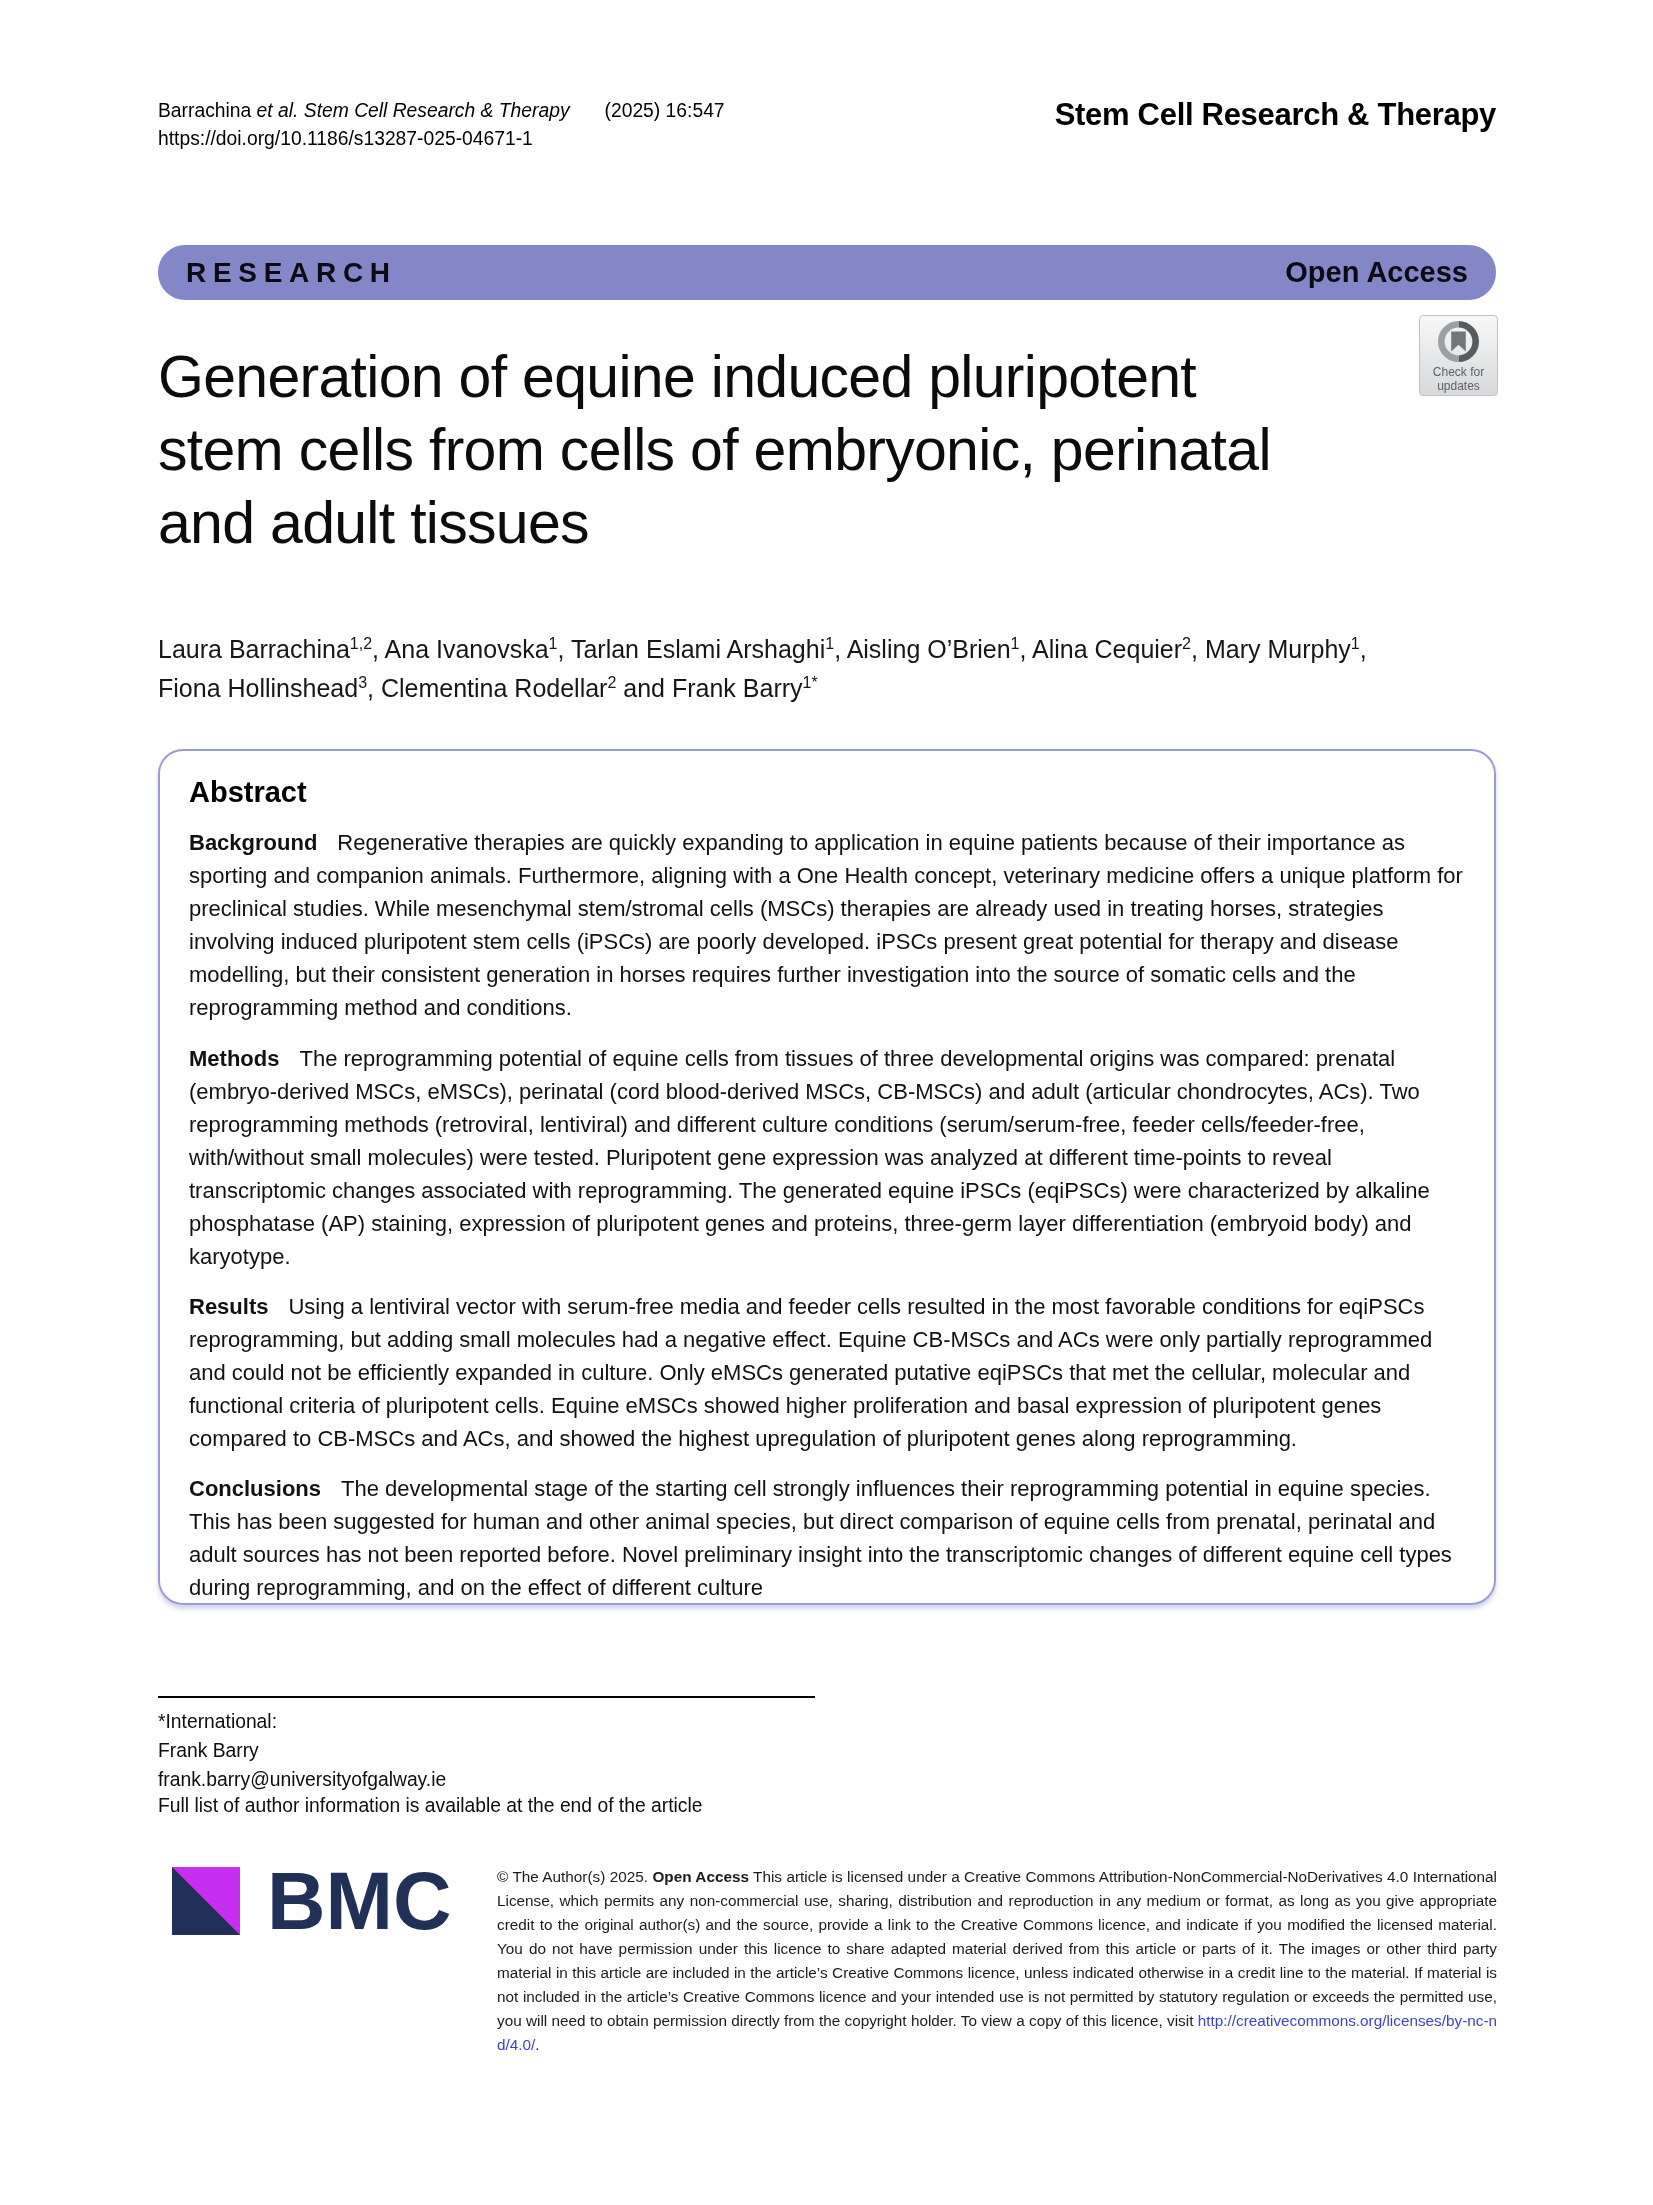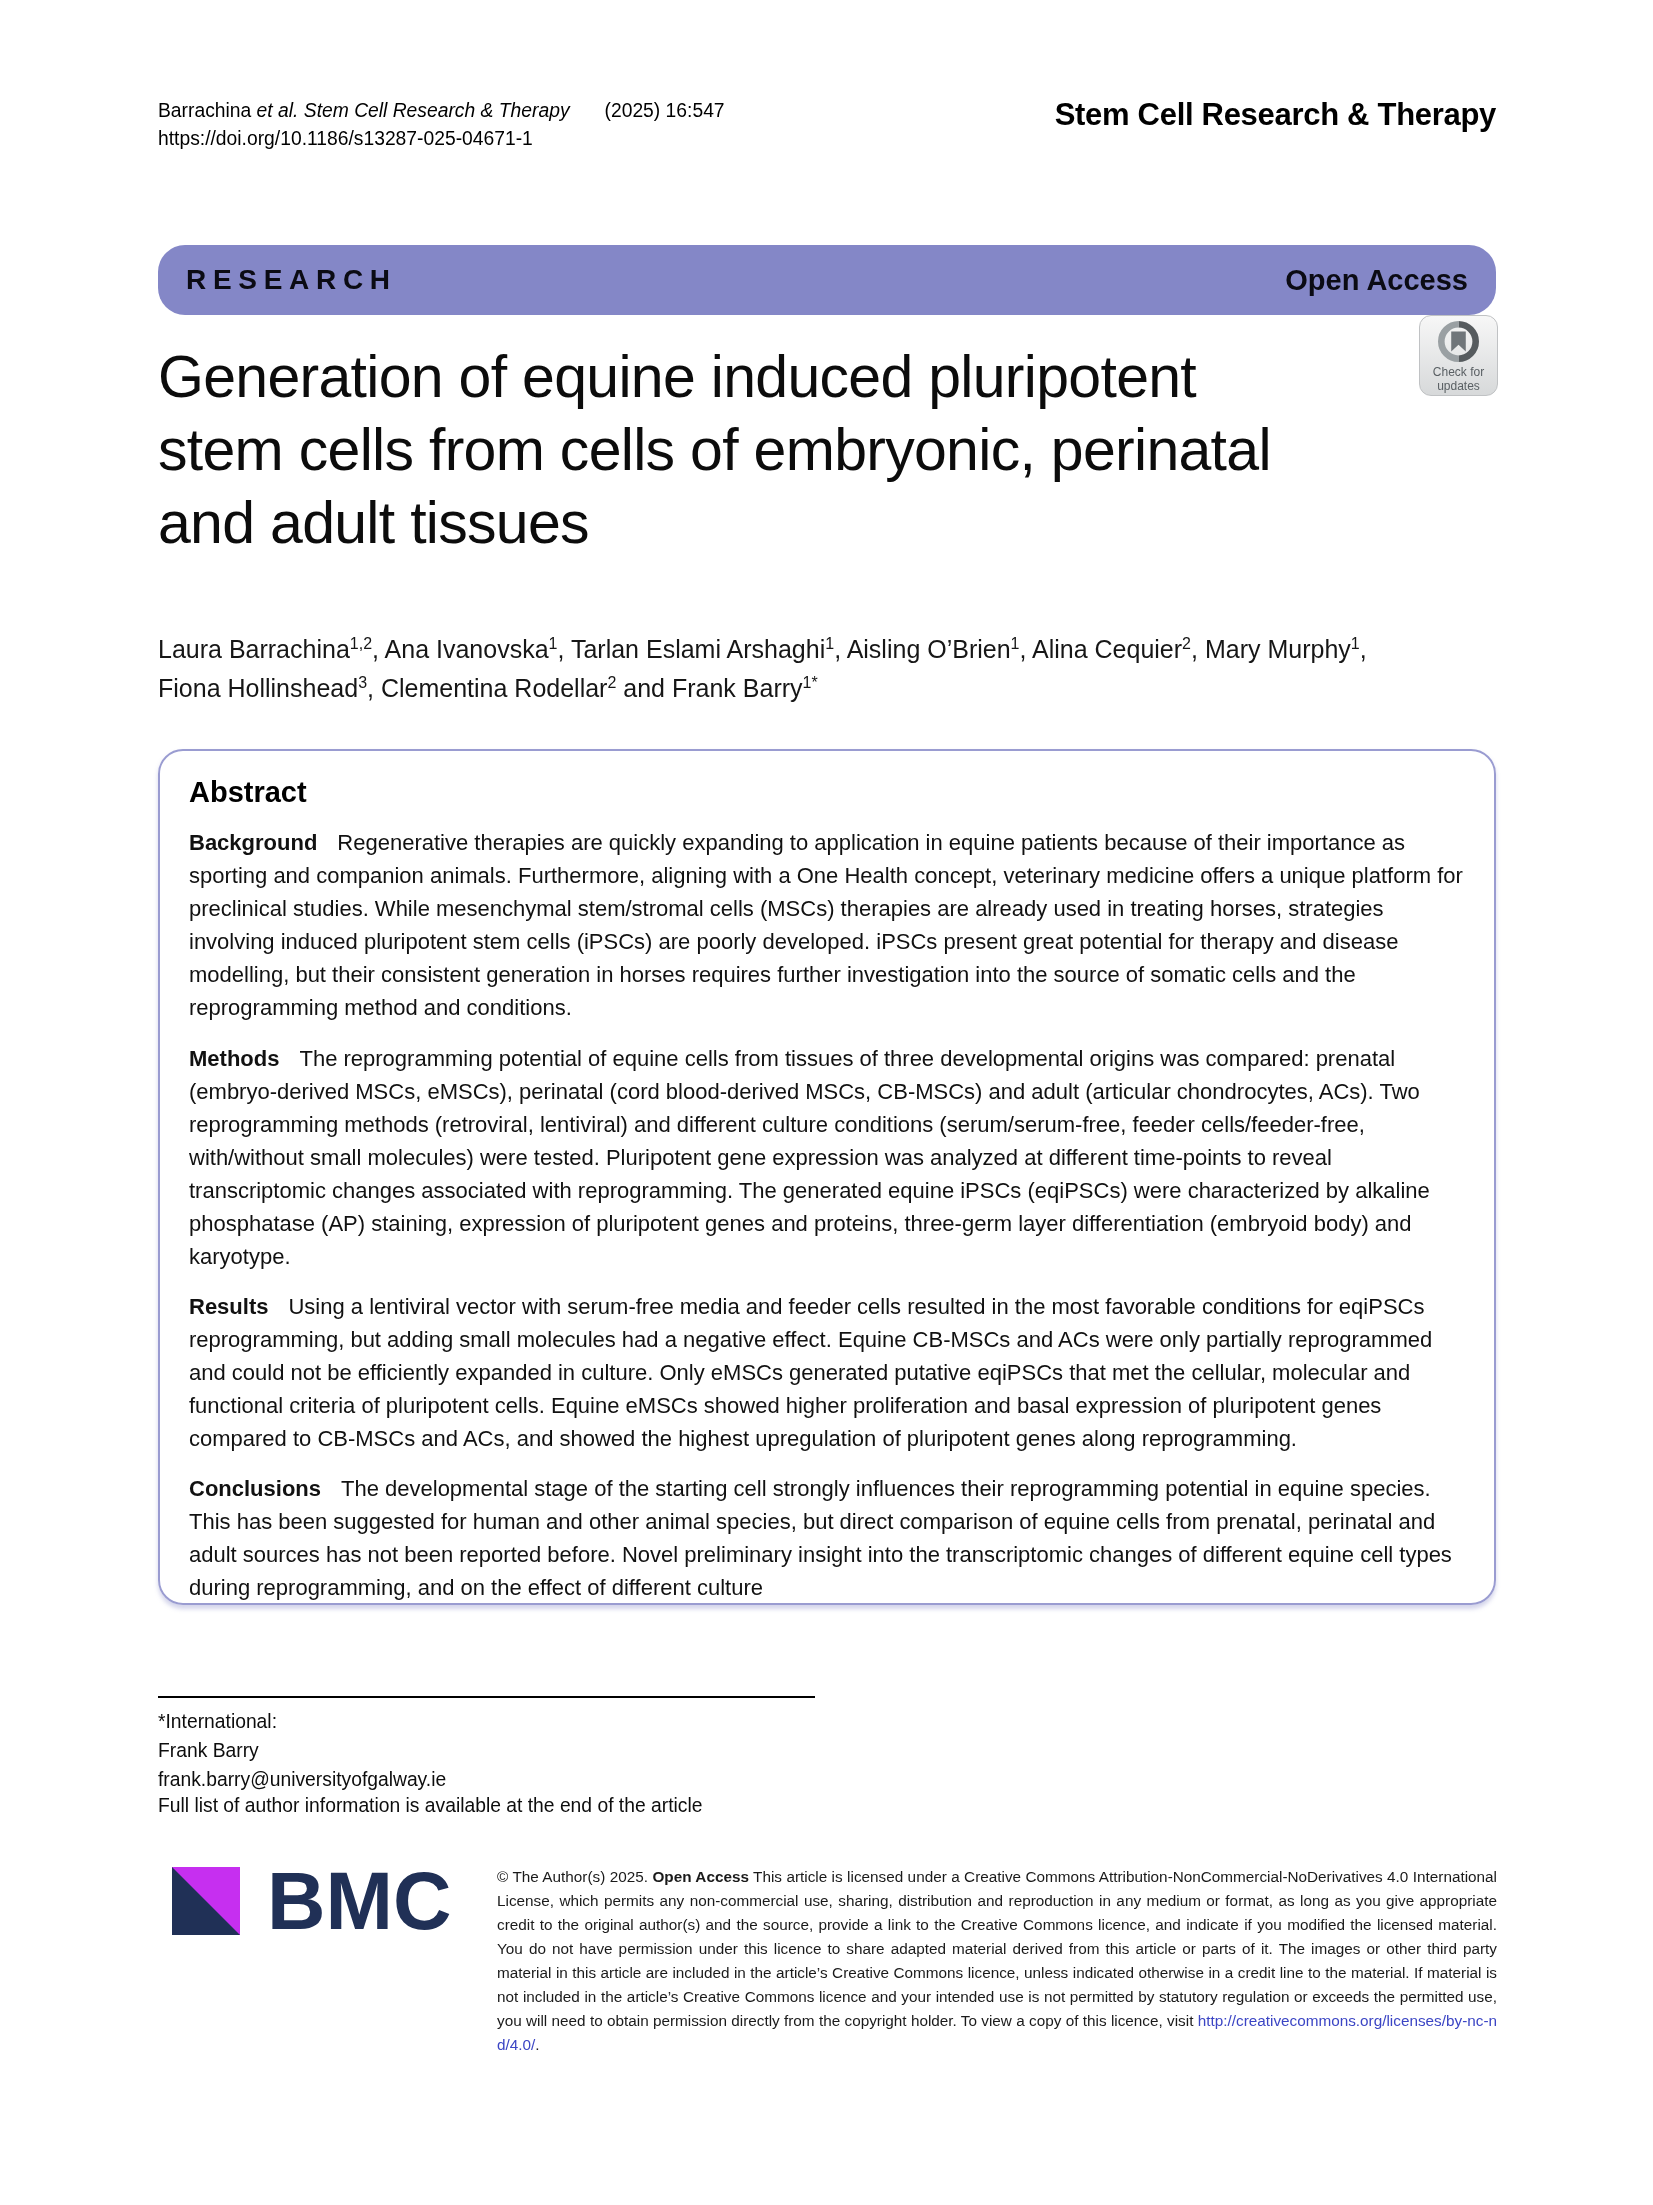--- a/index.html
+++ b/index.html
@@ -12,32 +12,32 @@
     overflow:hidden;
   }
   
   .header{position:absolute;top:97px;left:158px;width:1338px;display:flex;justify-content:space-between;align-items:flex-start;gap:32px;}
   .header-left{font-size:19.3px;line-height:28px;color:#000;}
   .header-left .ital{font-style:italic;}
   .header-left .cit-info{margin-left:35px;}
   .header-right{font-size:31px;font-weight:700;letter-spacing:-0.3px;}
   
   .banner{
-    position:absolute;top:245px;left:158px;width:1338px;height:70px;
+    position:absolute;top:245px;left:158px;width:1338px;height:55px;
     background:#8487c7;border-radius:27px;
     display:flex;align-items:center;justify-content:space-between;
     padding:0 28px;box-sizing:border-box;
   }
   .banner .research{font-size:28px;font-weight:700;letter-spacing:6.7px;color:#0b0b14;}
   .banner .openaccess{font-size:29px;font-weight:700;color:#0b0b14;}
   
   .check-badge{
     position:absolute;top:315px;left:1419px;width:79px;height:81px;
     background:linear-gradient(#f7f7f7,#d7d9da);
-    border:0.7px solid #c0c2c4;border-radius:12px;
+    border:0.7px solid #c0c2c4;border-radius:4px;
     display:flex;flex-direction:column;align-items:center;justify-content:flex-start;
     padding-top:5.3px;box-sizing:border-box;cursor:pointer;
   }
   .check-badge .label{font-size:12px;line-height:14px;color:#595f63;text-align:center;width:57px;margin-top:2.7px;}
   
   .title{position:absolute;top:341px;left:158px;font-size:59px;line-height:73px;font-weight:400;letter-spacing:-0.7px;color:#0c0c0c;}
   
   .authors{position:absolute;top:630px;left:158px;width:1338px;font-size:25px;line-height:39px;color:#161616;}
   .authors sup{font-size:16px;line-height:0;}
   

